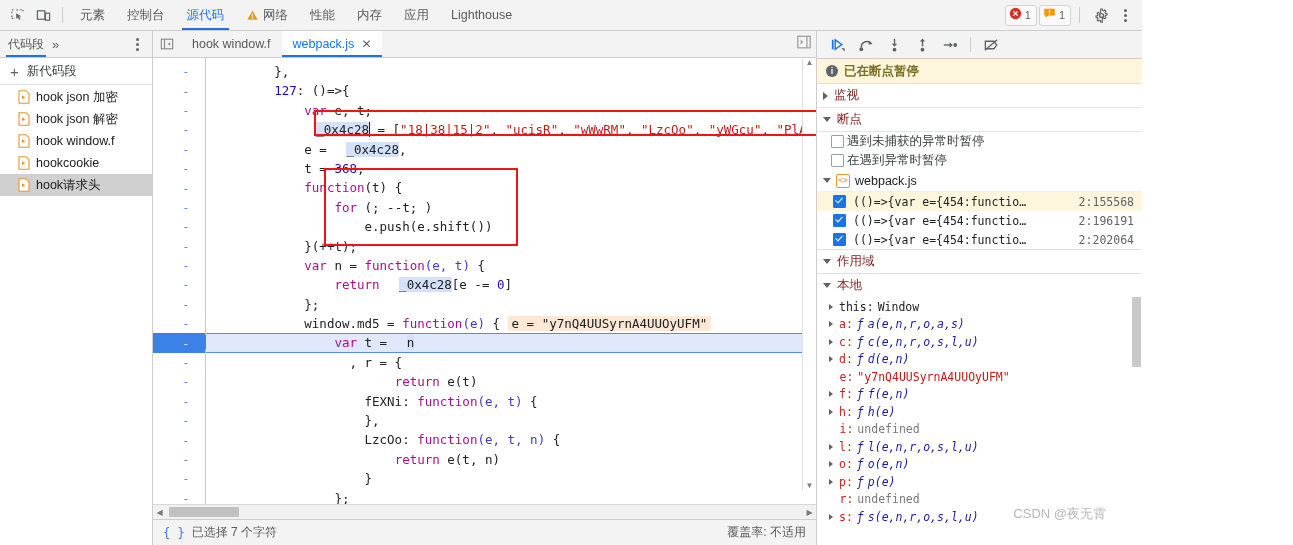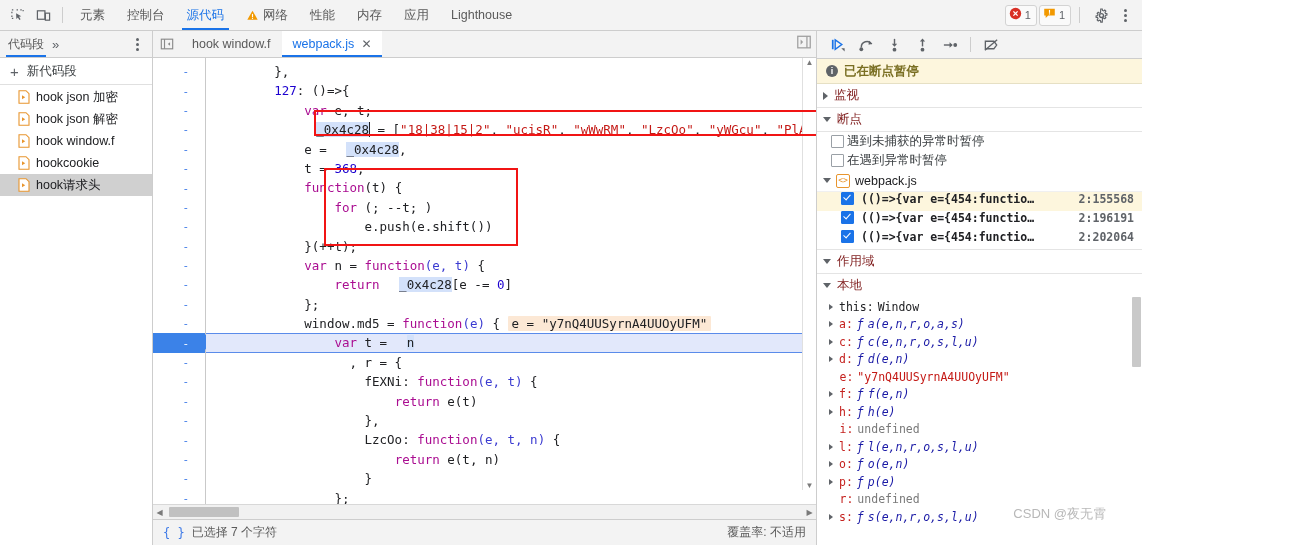--- a/index.html
+++ b/index.html
@@ -176,22 +176,22 @@
     border:solid #fff;border-width:0 1.6px 1.6px 0;transform:rotate(42deg);
   }
   .file-head{
     min-height:21px;display:flex;align-items:center;gap:5px;padding-left:6px;font-size:12.5px;
     color:#202124;cursor:pointer;border-bottom:1px solid #f0f0f0;
   }
   .js-ico{width:12px;height:12px;border:1px solid #e8952e;border-radius:2px;color:#e8952e;
     font-size:8px;display:flex;align-items:center;justify-content:center;flex:0 0 auto;
     font-family:"DejaVu Sans Mono",monospace;}
   .bp-row{
-    min-height:19px;display:flex;align-items:flex-start;gap:7px;padding-left:24px;padding-right:8px;
-    font-family:"DejaVu Sans Mono","Liberation Mono",monospace;font-size:11.5px;color:#202124;cursor:pointer;font-weight:bold;
+    min-height:19px;display:flex;align-items:center;gap:7px;padding-left:16px;padding-right:8px;
+    font-family:"DejaVu Sans Mono","Liberation Mono",monospace;font-size:11.5px;color:#202124;cursor:pointer;
   }
   .bp-row.hl{background:#fdf6dd;}
   .bp-txt{flex:1;overflow:hidden;text-overflow:ellipsis;white-space:nowrap;}
   .bp-loc{color:#5f6368;flex:0 0 auto;}
   .scope-list{flex:1;overflow:hidden;position:relative;padding-top:1px;}
   .sc-row{
     min-height:17.5px;display:flex;align-items:center;gap:4px;padding-left:12px;
     font-family:"DejaVu Sans Mono","Liberation Mono",monospace;font-size:11.5px;cursor:pointer;
   }
   .sc-tri{width:0;height:0;border-left:4.5px solid #5f6368;border-top:3.5px solid transparent;
@@ -476,22 +476,22 @@
           <div class="cline"><span class="plain">            </span><span class="kw">function</span><span class="plain">(t) {</span></div>
           <div class="cline"><span class="plain">                </span><span class="kw">for</span><span class="plain"> (; --t; )</span></div>
           <div class="cline"><span class="plain">                    e.push(e.shift())</span></div>
           <div class="cline"><span class="plain">            }(++t);</span></div>
           <div class="cline"><span class="plain">            </span><span class="kw">var</span><span class="plain"> n = </span><span class="kw">function</span><span class="fn">(e, t)</span><span class="plain"> {</span></div>
           <div class="cline"><span class="plain">                </span><span class="kw">return</span><span class="plain"> </span><span class="tok-hl">_0x4c28</span><span class="plain">[e -= </span><span class="num">0</span><span class="plain">]</span></div>
           <div class="cline"><span class="plain">            };</span></div>
           <div class="cline"><span class="plain">            window.md5 = </span><span class="kw">function</span><span class="fn">(e)</span><span class="plain"> { </span><span class="inline-val">e = "y7nQ4UUSyrnA4UUOyUFM"</span></div>
           <div class="cline exec"><span class="plain">                </span><span class="kw">var</span><span class="plain"> t = </span><span class="tok-hl">n</span></div>
           <div class="cline"><span class="plain">                  , r = {</span></div>
+          <div class="cline"><span class="plain">                        </span><span class="kw">return</span><span class="plain"> e(t)</span></div>
           <div class="cline"><span class="plain">                    fEXNi: </span><span class="kw">function</span><span class="fn">(e, t)</span><span class="plain"> {</span></div>
-          <div class="cline"><span class="plain">                        </span><span class="kw">return</span><span class="plain"> e(t)</span></div>
           <div class="cline"><span class="plain">                    },</span></div>
           <div class="cline"><span class="plain">                    LzcOo: </span><span class="kw">function</span><span class="fn">(e, t, n)</span><span class="plain"> {</span></div>
           <div class="cline"><span class="plain">                        </span><span class="kw">return</span><span class="plain"> e(t, n)</span></div>
           <div class="cline"><span class="plain">                    }</span></div>
           <div class="cline"><span class="plain">                };</span></div>
 
           <div class="redbox" style="left:108px;top:52px;right:-2px;height:22px;"></div>
           <div class="redbox" style="left:118px;top:110px;width:190px;height:74px;"></div>
         </div>
 

